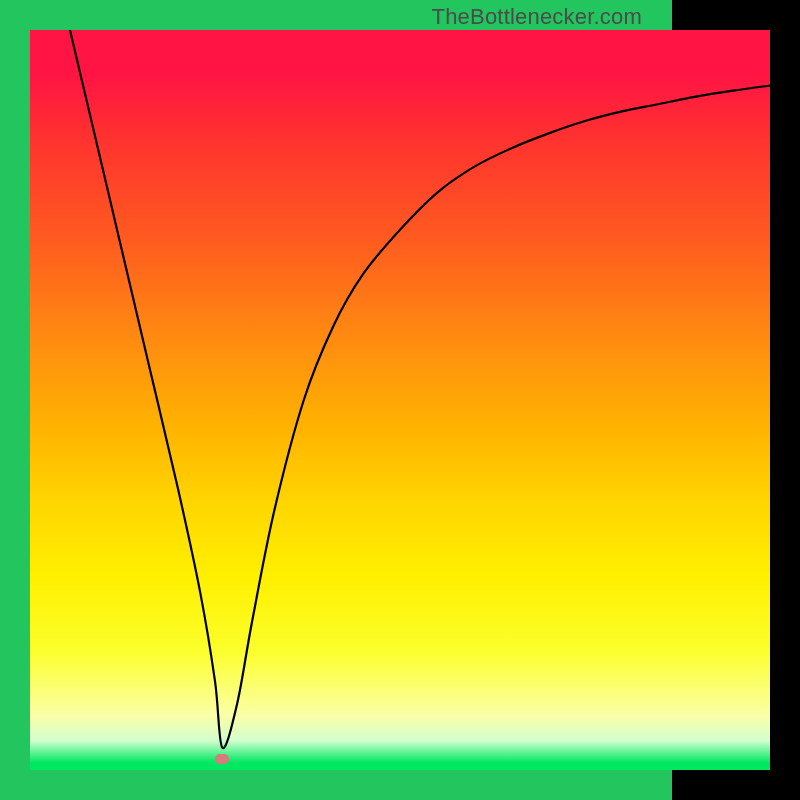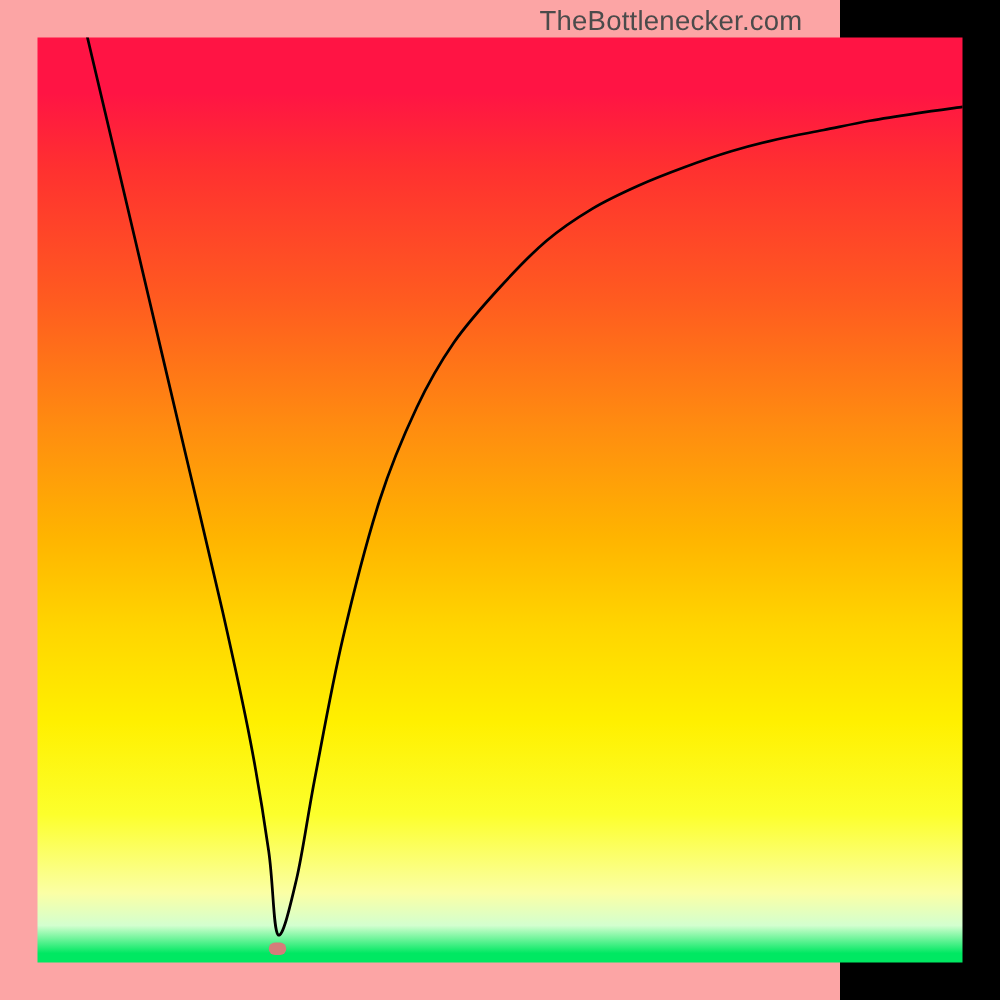--- a/index.html
+++ b/index.html
@@ -8,21 +8,21 @@
     width: 800px;
     height: 800px;
     overflow: hidden;
     background: #000;
     font-family: Arial, Helvetica, sans-serif;
   }
   .chart-frame {
     position: relative;
     width: 672px;
     height: 800px;
-    background: #fca5a5;
+    background: #22c55e;
   }
   .plot-area {
     position: absolute;
     left: 30px;
     top: 30px;
     width: 740px;
     height: 740px;
     background: linear-gradient(to bottom,
       #ff1444 0%,
       #ff1444 6%,

